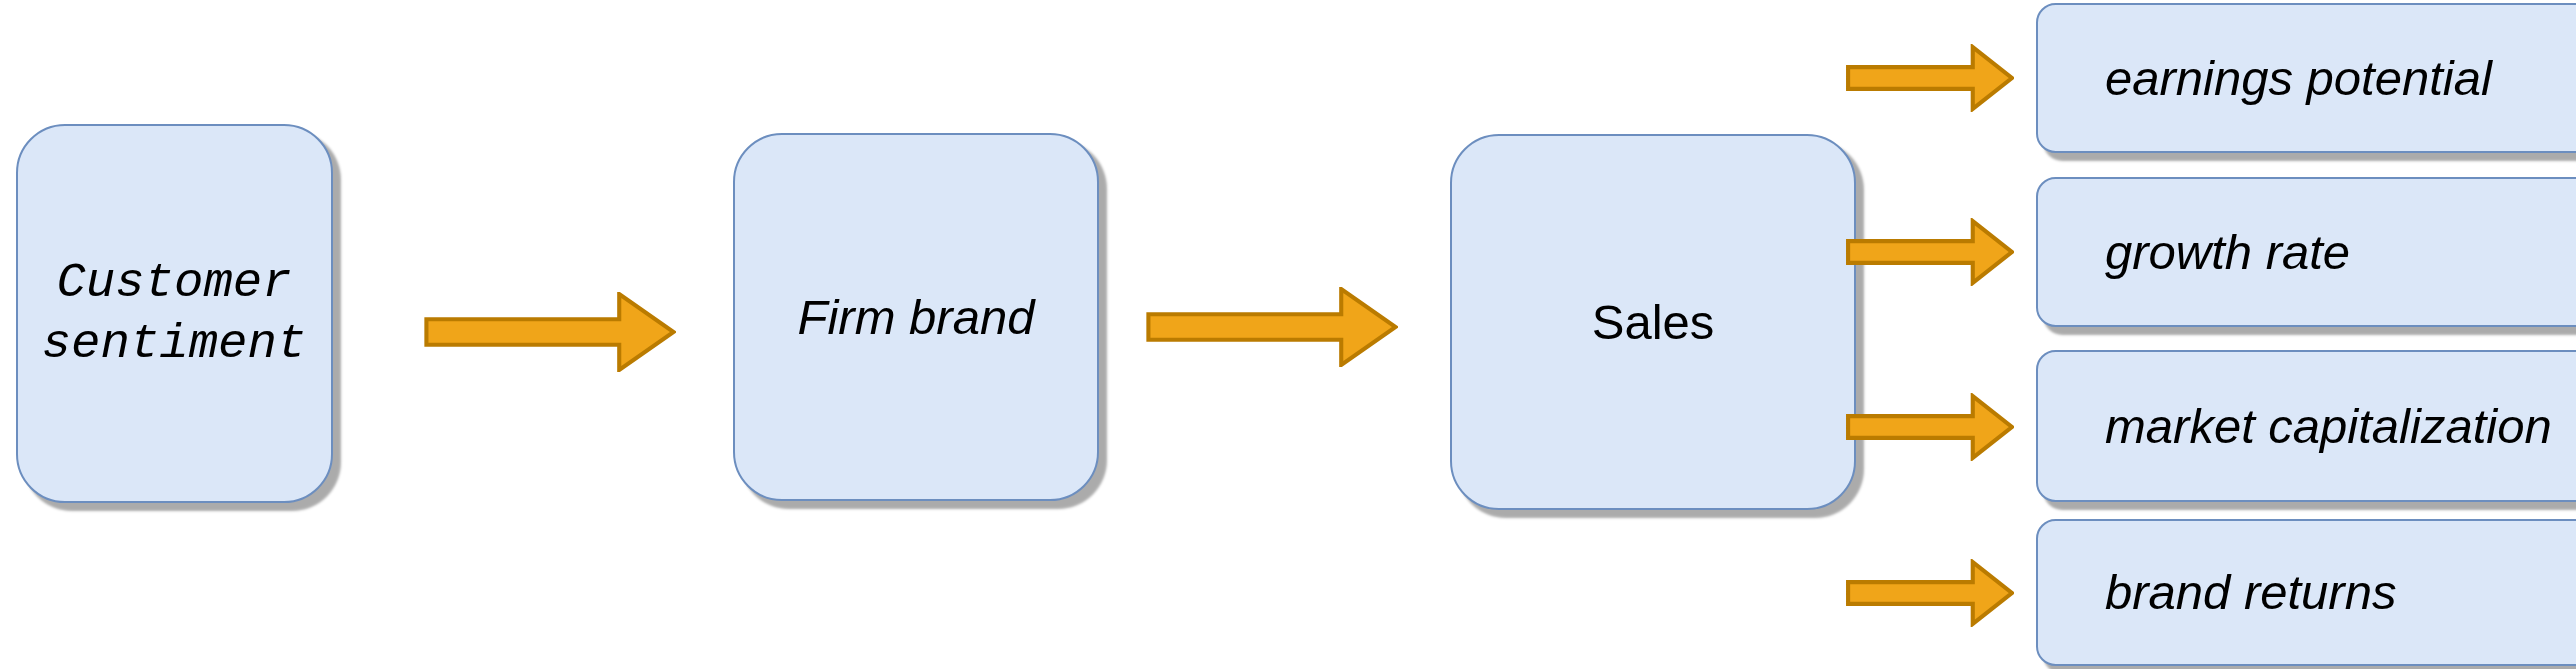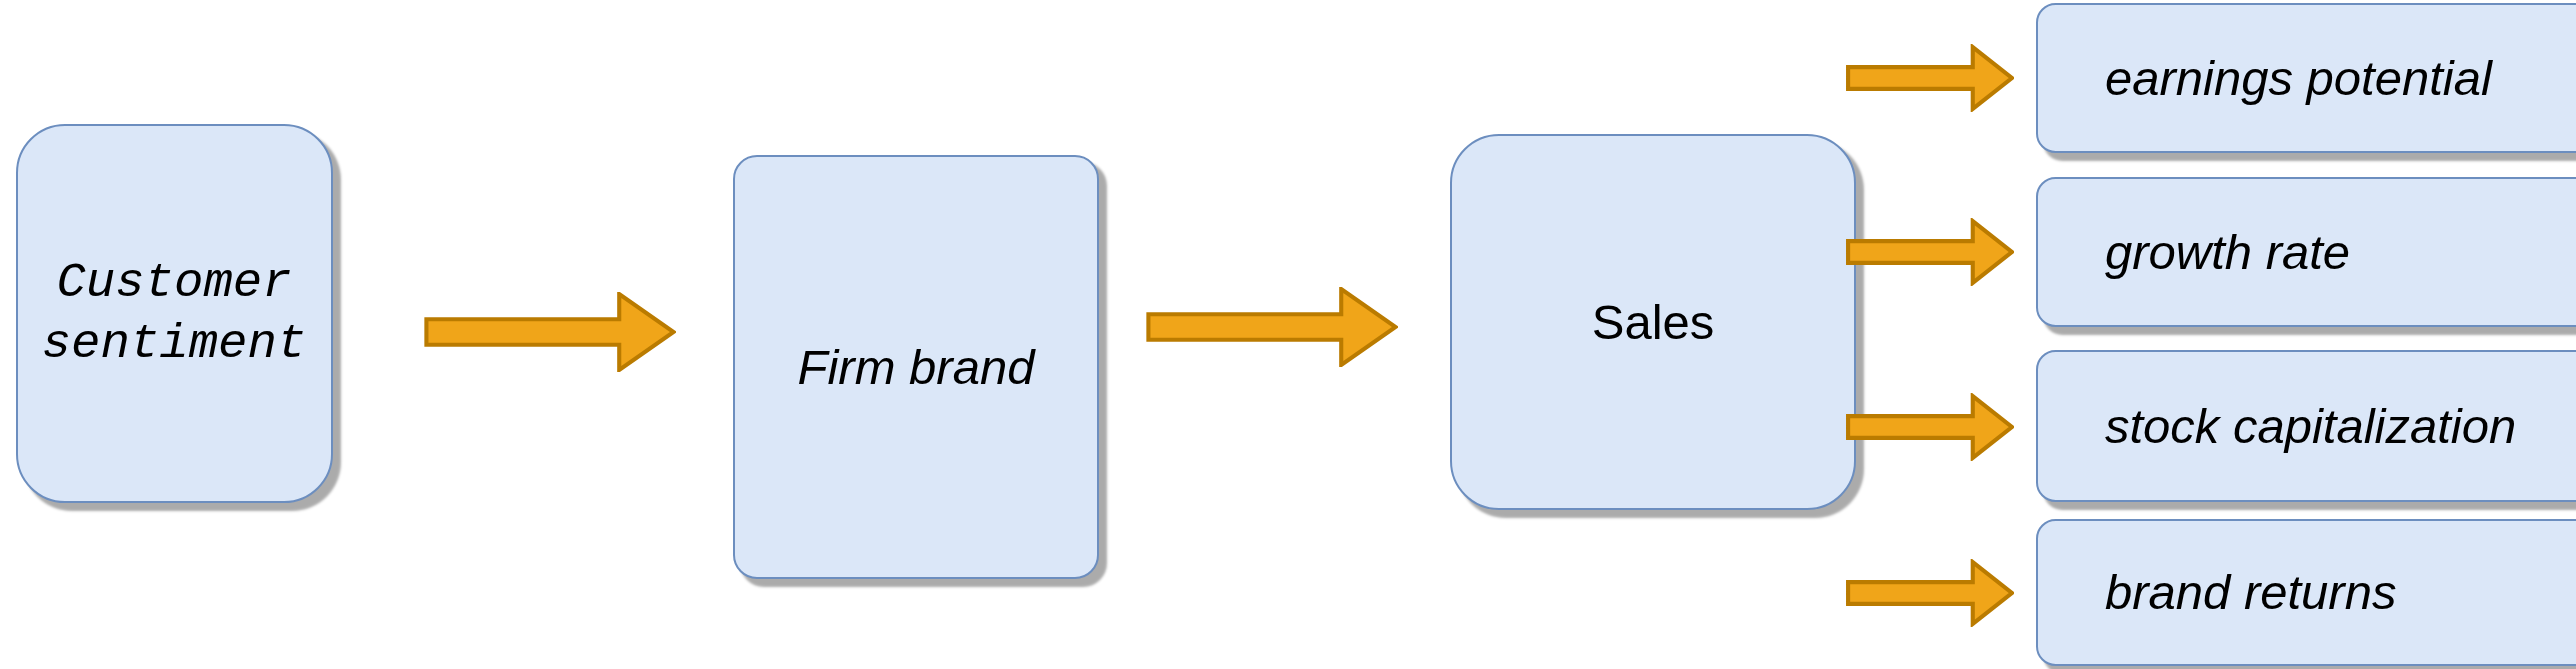--- a/index.html
+++ b/index.html
@@ -61,21 +61,21 @@
 <div class="canvas">
 
   <div class="node main" style="left:15.5px;top:124px;width:317px;height:379px;font-family:Liberation Mono, monospace;">
     <span class="lbl italic">Customer sentiment</span>
   </div>
 
   <svg class="arrow" style="left:424px;top:292px;" width="252" height="80" viewBox="0 0 490 156">
     <polygon points="4,53 380,53 380,4 486,78 380,152 380,103 4,103"></polygon>
   </svg>
 
-  <div class="node main" style="left:733px;top:155px;width:366px;height:424px;border-radius:24px;">
+  <div class="node main" style="left:733px;top:133px;width:366px;height:368px;">
     <span class="lbl italic">Firm brand</span>
   </div>
 
   <svg class="arrow" style="left:1146px;top:287px;" width="252" height="80" viewBox="0 0 490 156">
     <polygon points="4,53 380,53 380,4 486,78 380,152 380,103 4,103"></polygon>
   </svg>
 
   <div class="node main" style="left:1450px;top:134px;width:406px;height:376px;">
     <span class="lbl">Sales</span>
   </div>
@@ -95,21 +95,21 @@
 
   <div class="node outcome" style="left:2036px;top:3.1px;width:581px;height:150px;">
     <span class="lbl">earnings potential</span>
   </div>
 
   <div class="node outcome" style="left:2036px;top:177px;width:581px;height:150px;">
     <span class="lbl">growth rate</span>
   </div>
 
   <div class="node outcome" style="left:2036px;top:350px;width:581px;height:152px;">
-    <span class="lbl">stock capitalization</span>
+    <span class="lbl">market capitalization</span>
   </div>
 
   <div class="node outcome" style="left:2036px;top:519px;width:581px;height:147px;">
     <span class="lbl">brand returns</span>
   </div>
 
 </div>
 
 
 </body></html>

